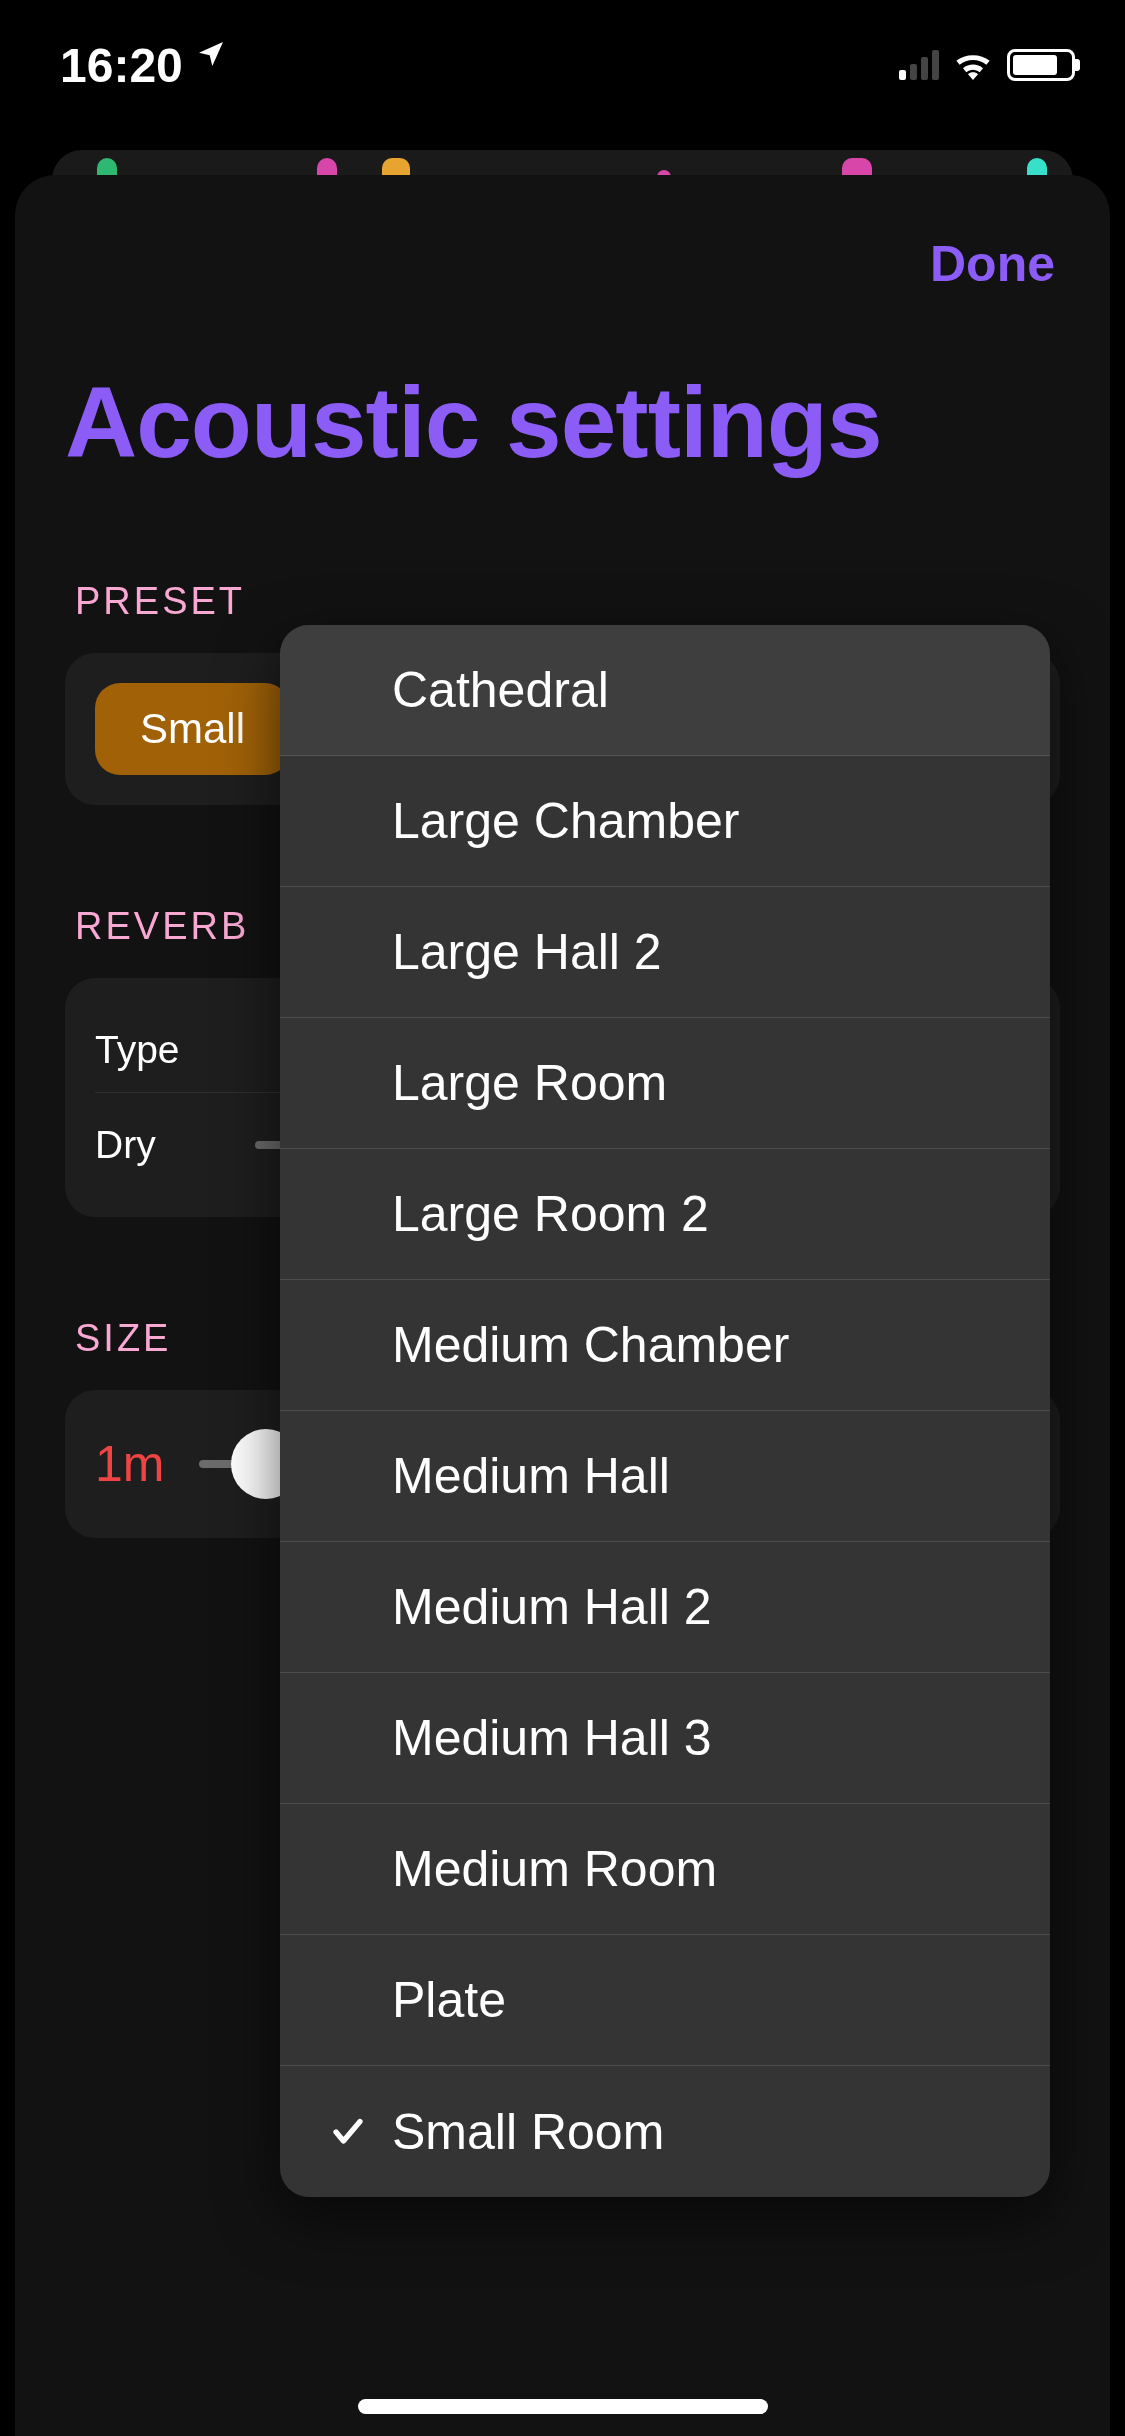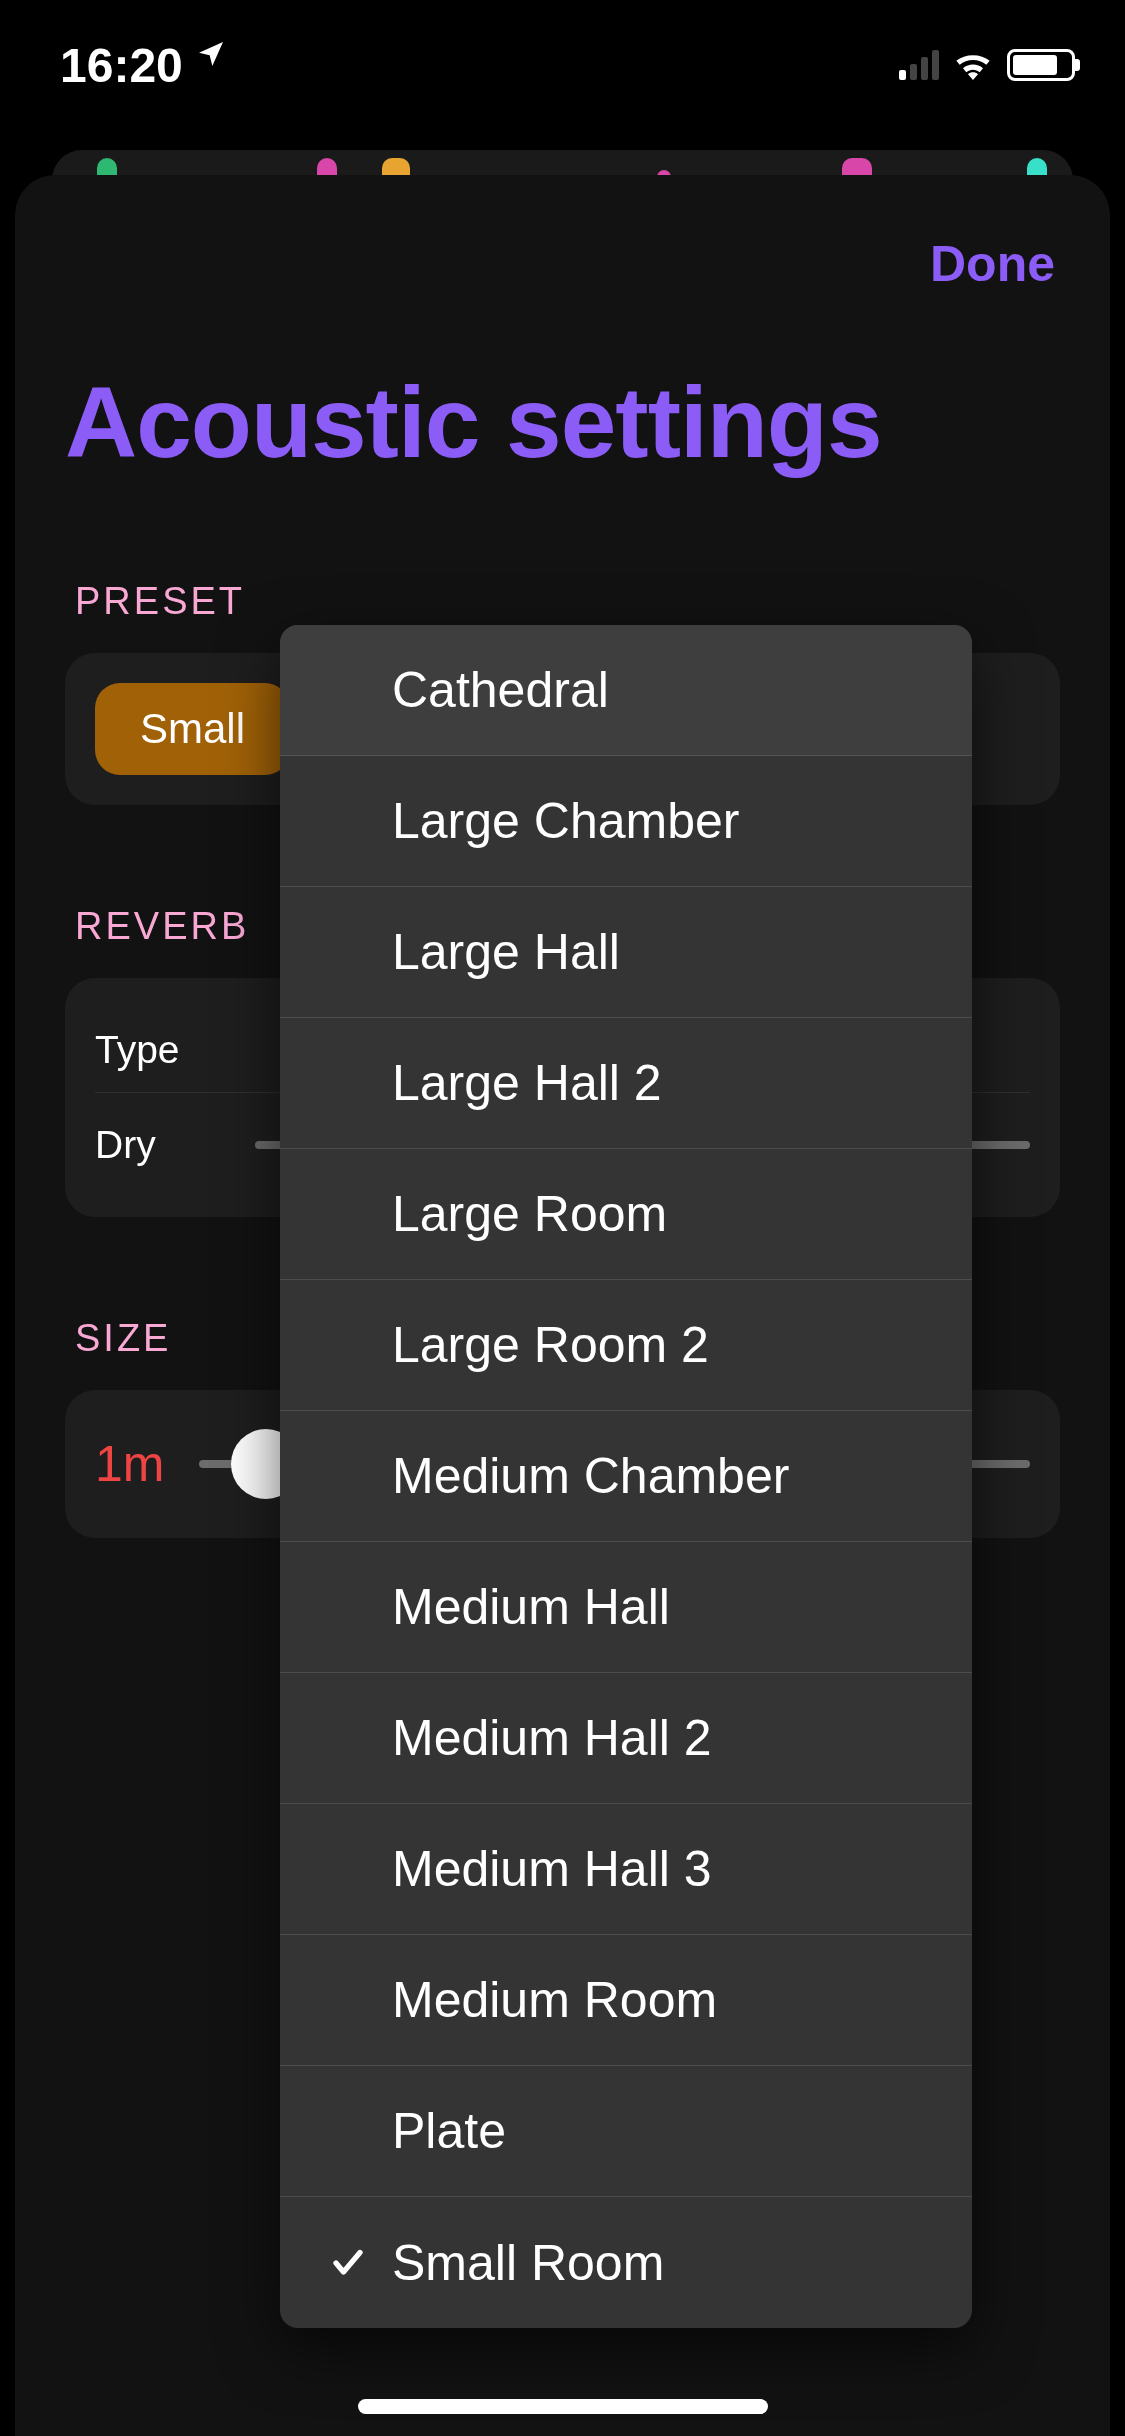--- a/index.html
+++ b/index.html
@@ -202,23 +202,23 @@
       height: 70px;
       background: #fff;
       border-radius: 50%;
     }
 
     
     .dropdown {
       position: absolute;
       top: 625px;
       left: 280px;
-      width: 692px;
+      width: 770px;
       background: #343434;
-      border-radius: 18px;
+      border-radius: 29px;
       overflow: hidden;
       box-shadow: 0 20px 60px rgba(0,0,0,0.6);
     }
     .dropdown-item {
       display: flex;
       align-items: center;
       height: 131px;
       padding: 0 50px 0 50px;
       font-size: 50px;
       color: #fff;
@@ -329,24 +329,20 @@
     <div class="dropdown-item">
       <span class="spacer"></span>
       <span>Cathedral</span>
     </div>
     <div class="dropdown-item">
       <span class="spacer"></span>
       <span>Large Chamber</span>
     </div>
     <div class="dropdown-item">
       <span class="spacer"></span>
-      <span>Large Hall</span>
-    </div>
-    <div class="dropdown-item">
-      <span class="spacer"></span>
       <span>Large Hall 2</span>
     </div>
     <div class="dropdown-item">
       <span class="spacer"></span>
       <span>Large Room</span>
     </div>
     <div class="dropdown-item">
       <span class="spacer"></span>
       <span>Large Room 2</span>
     </div>

